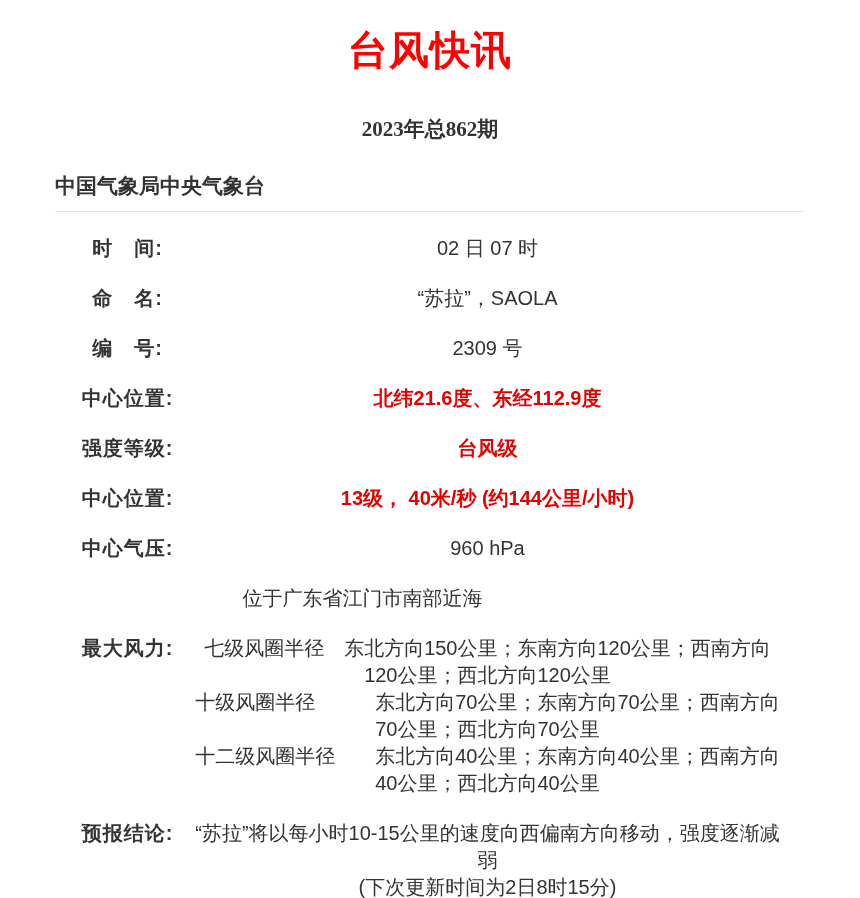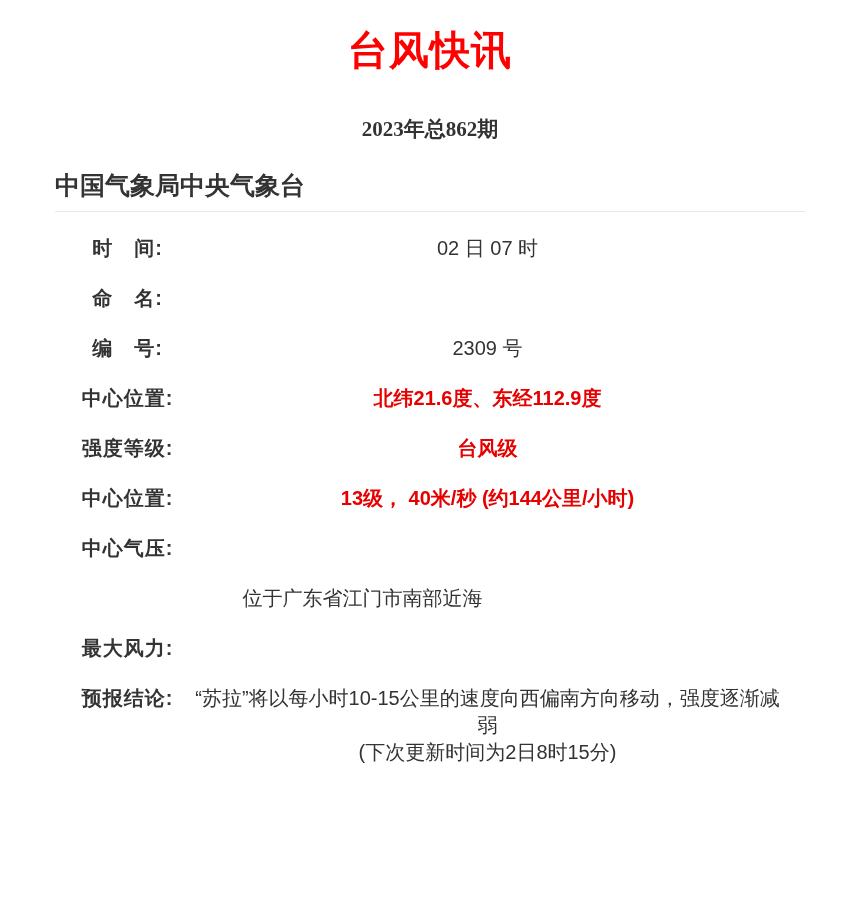--- a/index.html
+++ b/index.html
@@ -35,21 +35,21 @@
     font-size: 21px;
     font-weight: bold;
     line-height: 26px;
     font-family: Liberation Serif, serif;
   }
   .header-row {
     display: flex;
     justify-content: space-between;
     align-items: baseline;
     margin: 31px 55px 0 55px;
-    font-size: 25px;
+    font-size: 21px;
     font-weight: bold;
     line-height: 25px;
   }
   .divider {
     border: none;
     border-top: 1px solid var(--divider-color);
     margin: 13px 55px 0 55px;
     height: 0;
   }
   .content {
@@ -97,20 +97,21 @@
 
   <div class="content">
 
     <div class="row">
       <span class="label">时　间:</span>
       <span class="value">02 日 07 时</span>
     </div>
 
     <div class="row">
       <span class="label">命　名:</span>
+      <span class="value">“苏拉”，SAOLA</span>
     </div>
 
     <div class="row">
       <span class="label">编　号:</span>
       <span class="value">2309 号</span>
     </div>
 
     <div class="row red">
       <span class="label">中心位置:</span>
       <span class="value">北纬21.6度、东经112.9度</span>
@@ -121,28 +122,34 @@
       <span class="value">台风级</span>
     </div>
 
     <div class="row red">
       <span class="label">中心位置:</span>
       <span class="value">13级， 40米/秒 (约144公里/小时)</span>
     </div>
 
     <div class="row">
       <span class="label">中心气压:</span>
+      <span class="value">960 hPa</span>
     </div>
 
     <div class="row">
       <span class="value">位于广东省江门市南部近海</span>
     </div>
 
     <div class="row">
       <span class="label">最大风力:</span>
+      <span class="value">
+        <div class="line">七级风圈半径　东北方向150公里；东南方向120公里；西南方向120公里；西北方向120公里</div>
+        <div class="line">十级风圈半径　　　东北方向70公里；东南方向70公里；西南方向70公里；西北方向70公里</div>
+        <div class="line">十二级风圈半径　　东北方向40公里；东南方向40公里；西南方向40公里；西北方向40公里</div>
+      </span>
     </div>
 
     <div class="row">
       <span class="label">预报结论:</span>
       <span class="value">
         <div class="line">“苏拉”将以每小时10-15公里的速度向西偏南方向移动，强度逐渐减弱</div>
         <div class="line"> (下次更新时间为2日8时15分)</div>
       </span>
     </div>
 

